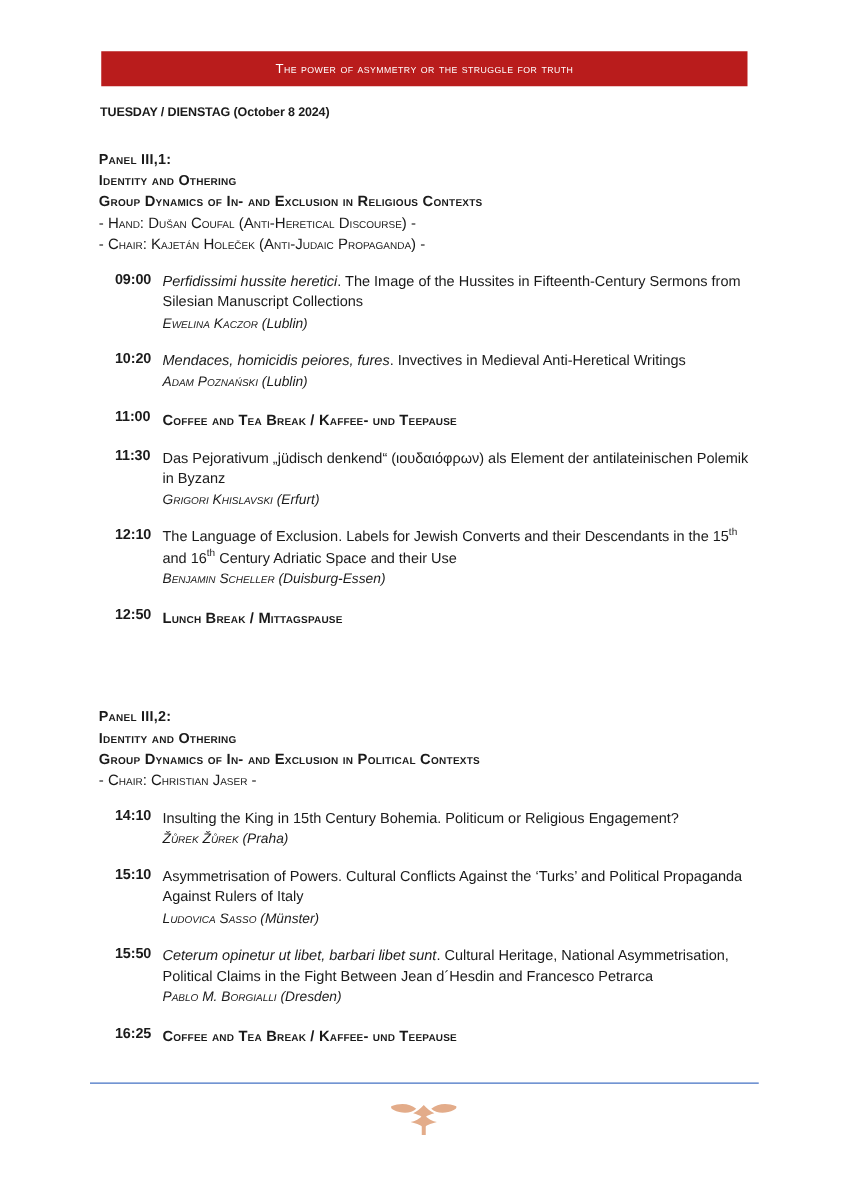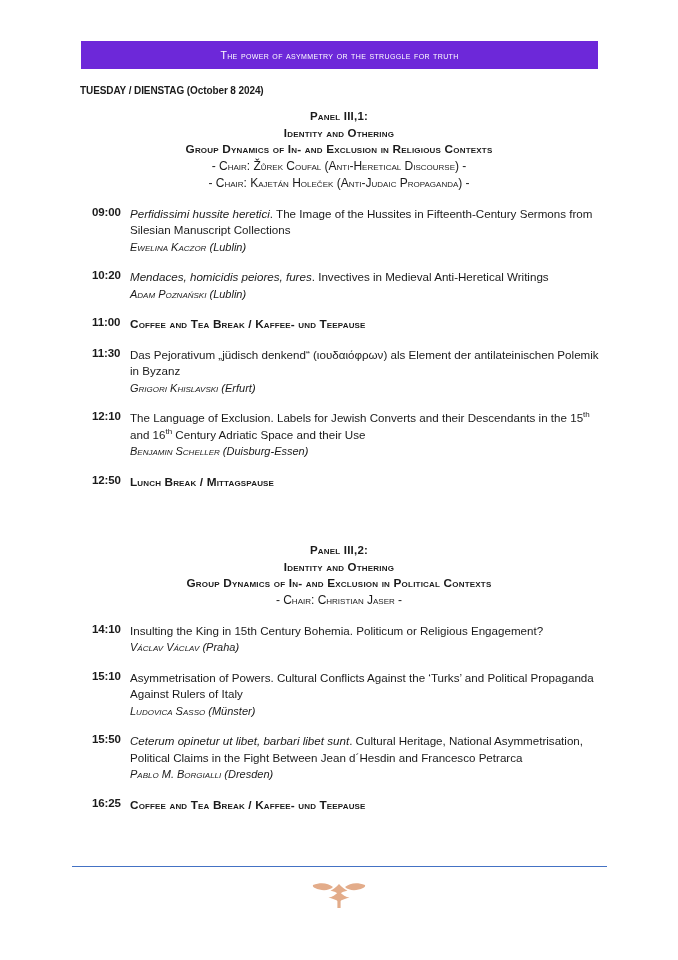--- a/index.html
+++ b/index.html
@@ -22,21 +22,21 @@
     padding: 0;
   }
 
   
   .banner {
     position: absolute;
     left: 81px;
     top: 41px;
     width: 517px;
     height: 28px;
-    background: #6d28d9;
+    background: #b91c1c;
     display: flex;
     align-items: center;
     justify-content: center;
   }
   .banner-text {
     color: #ffffff;
     font-size: 10.5px;
     letter-spacing: 0.35px;
     font-variant: small-caps;
     text-transform: lowercase;
@@ -57,22 +57,22 @@
   
   .content {
     position: absolute;
     left: 0;
     top: 108px;
     width: 678px;
   }
 
   
   .panel-head {
-    text-align: center;
-    margin: 0 auto;
+    text-align: left;
+    margin: 12px auto;
     width: 520px;
   }
   .panel-head .ln {
     font-weight: bold;
     font-variant: small-caps;
     font-size: 11.5px;
     line-height: 16.5px;
     letter-spacing: 0.2px;
   }
   .panel-head .ln.wide {
@@ -162,21 +162,21 @@
     <span class="banner-text">The Power of Asymmetry or the Struggle for Truth</span>
   </div>
 
   <div class="day-heading">TUESDAY / DIENSTAG (October 8 2024)</div>
 
   <div class="content" id="content">
       <div class="panel-head">
         <div class="ln">Panel III,1:</div>
         <div class="ln">Identity and Othering</div>
         <div class="ln wide">Group Dynamics of In- and Exclusion in Religious Contexts</div>
-        <div class="chair">- Chair: Žůrek Coufal (Anti-Heretical Discourse) -</div>
+        <div class="chair">- Hand: Dušan Coufal (Anti-Heretical Discourse) -</div>
         <div class="chair">- Chair: Kajetán Holeček (Anti-Judaic Propaganda) -</div>
       </div>
       <div class="session">
         <div class="time">09:00</div>
         <div class="title"><em>Perfidissimi hussite heretici</em>. The Image of the Hussites in Fifteenth-Century Sermons from Silesian Manuscript Collections</div>
         <div class="speaker"><span class="nm">Ewelina Kaczor</span><span> (Lublin)</span></div>
       </div>
       <div class="session">
         <div class="time">10:20</div>
         <div class="title"><em>Mendaces, homicidis peiores, fures</em>. Invectives in Medieval Anti-Heretical Writings</div>
@@ -204,21 +204,21 @@
       <div class="gap-large"></div>
       <div class="panel-head">
         <div class="ln">Panel III,2:</div>
         <div class="ln">Identity and Othering</div>
         <div class="ln wide">Group Dynamics of In- and Exclusion in Political Contexts</div>
         <div class="chair">- Chair: Christian Jaser -</div>
       </div>
       <div class="session">
         <div class="time">14:10</div>
         <div class="title">Insulting the King in 15th Century Bohemia. Politicum or Religious Engagement?</div>
-        <div class="speaker"><span class="nm">Václav Václav</span><span> (Praha)</span></div>
+        <div class="speaker"><span class="nm">Žůrek Žůrek</span><span> (Praha)</span></div>
       </div>
       <div class="session">
         <div class="time">15:10</div>
         <div class="title">Asymmetrisation of Powers. Cultural Conflicts Against the ‘Turks’ and Political Propaganda Against Rulers of Italy</div>
         <div class="speaker"><span class="nm">Ludovica Sasso</span><span> (Münster)</span></div>
       </div>
       <div class="session">
         <div class="time">15:50</div>
         <div class="title"><em>Ceterum opinetur ut libet, barbari libet sunt</em>. Cultural Heritage, National Asymmetrisation, Political Claims in the Fight Between Jean d´Hesdin and Francesco Petrarca</div>
         <div class="speaker"><span class="nm">Pablo M. Borgialli</span><span> (Dresden)</span></div>

